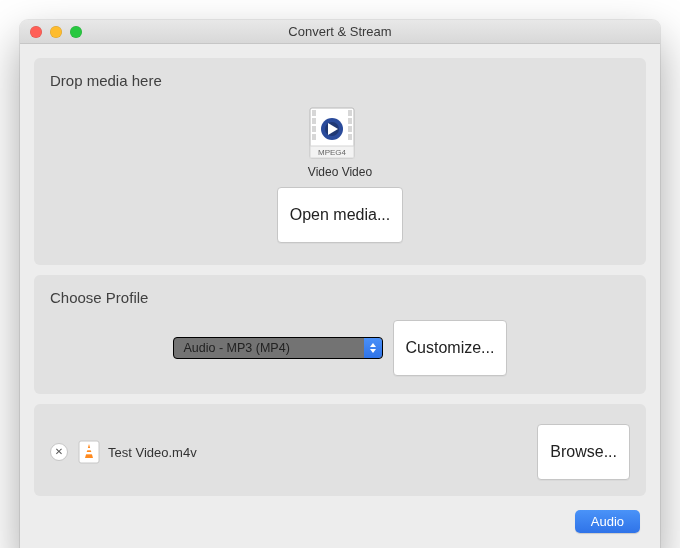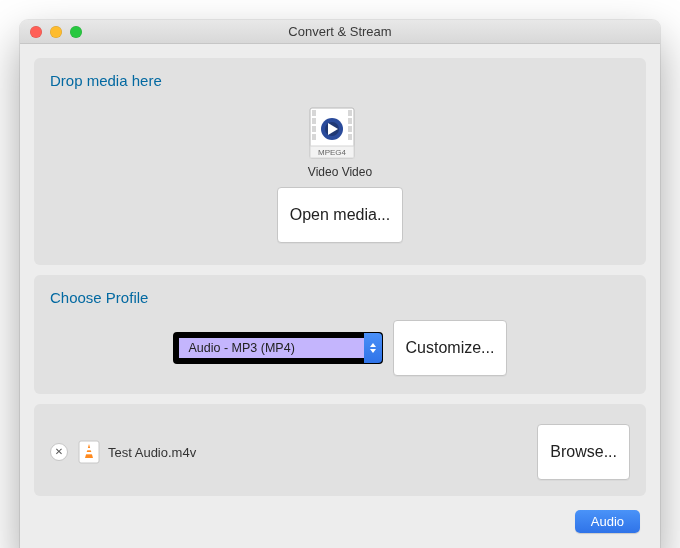--- a/index.html
+++ b/index.html
@@ -51,21 +51,21 @@
       padding: 14px;
     }
     .panel {
       background:#e1e1e1;
       border-radius: 6px;
       padding: 14px 16px 16px 16px;
       margin-bottom: 10px;
     }
     .panel-title {
       font-size: 15px;
-      color:#0369a1;
+      color:#404040;
       margin-bottom: 10px;
     }
     .drop-area {
       display:flex;
       flex-direction:column;
       align-items:center;
       gap:8px;
       padding: 8px 0 6px 0;
     }
     .media-icon-wrap {
@@ -95,22 +95,22 @@
       gap:10px;
       padding: 4px 0 2px 0;
     }
     .select-wrap {
       position:relative;
       width: 210px;
     }
     .mac-select {
       width:100%;
       appearance:none;
-      background:#c4b5fd;
-      border:6px solid #000000;
+      background:#737373;
+      border:1px solid #000000;
       border-radius:4px;
       padding: 3px 24px 3px 10px;
       font-size: 12.5px;
       color:#222;
       cursor:pointer;
     }
     .select-arrows {
       position:absolute;
       right:1px; top:1px; bottom:1px;
       width:18px;
@@ -233,21 +233,21 @@
         <button class="clear-btn">
           <span>✕</span>
         </button>
         <div class="dest-file">
           <svg width="22" height="24" viewBox="0 0 22 24">
             <rect x="1" y="1" width="20" height="22" rx="2" fill="#fff" stroke="#c8c8c8"></rect>
             <path d="M11 4 L15 18 L7 18 Z" fill="#ff8a1f"></path>
             <rect x="8.5" y="8" width="5" height="2.3" fill="#fff"></rect>
             <rect x="7.5" y="12" width="7" height="2.3" fill="#fff"></rect>
           </svg>
-          <div class="dest-name">Test Audio.m4v</div>
+          <div class="dest-name">Test Video.m4v</div>
         </div>
         <button class="mac-btn">Browse...</button>
       </div>
     </div>
 
     <div class="footer-buttons">
       <button class="primary-btn">Audio</button>
     </div>
 
   </div>

